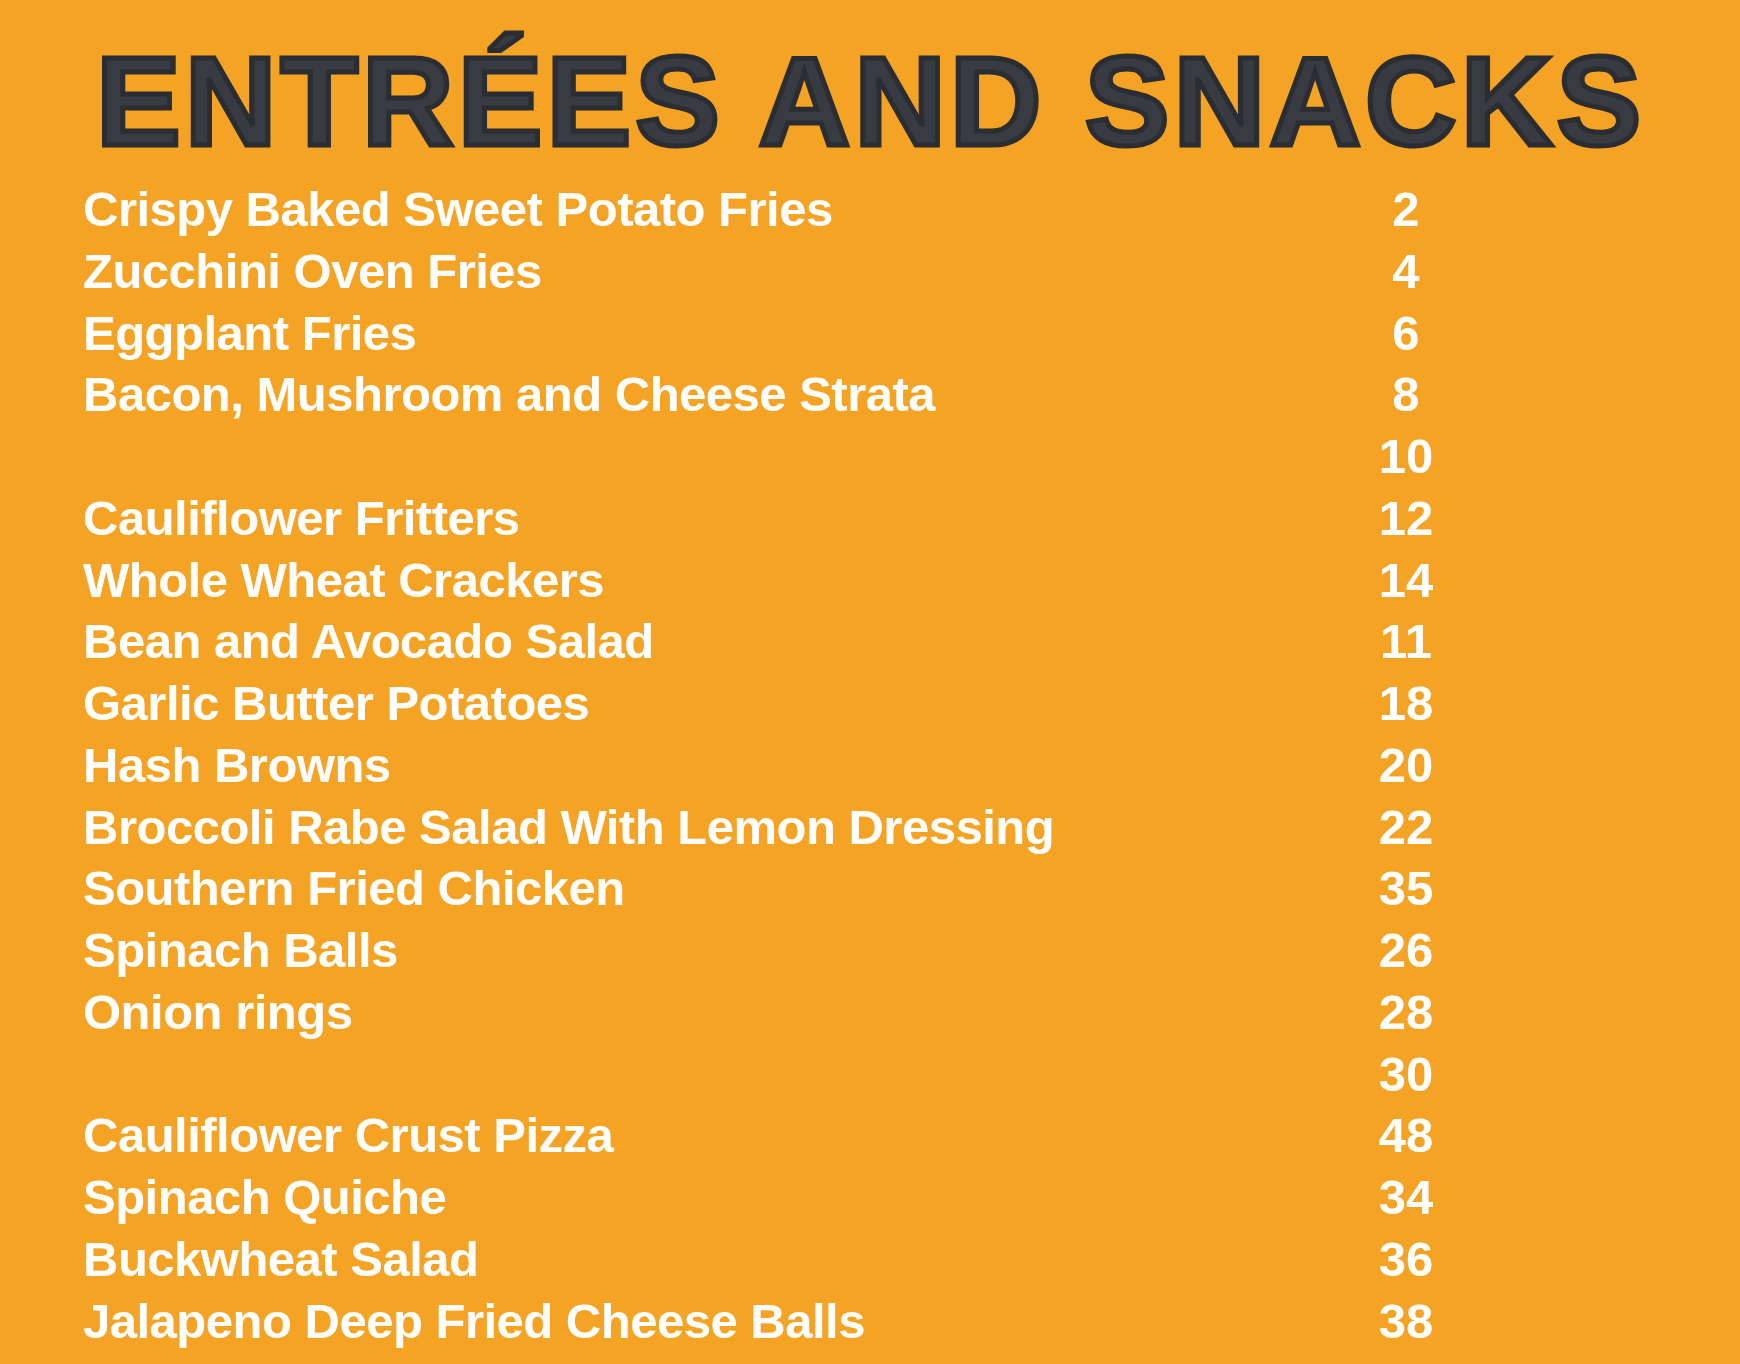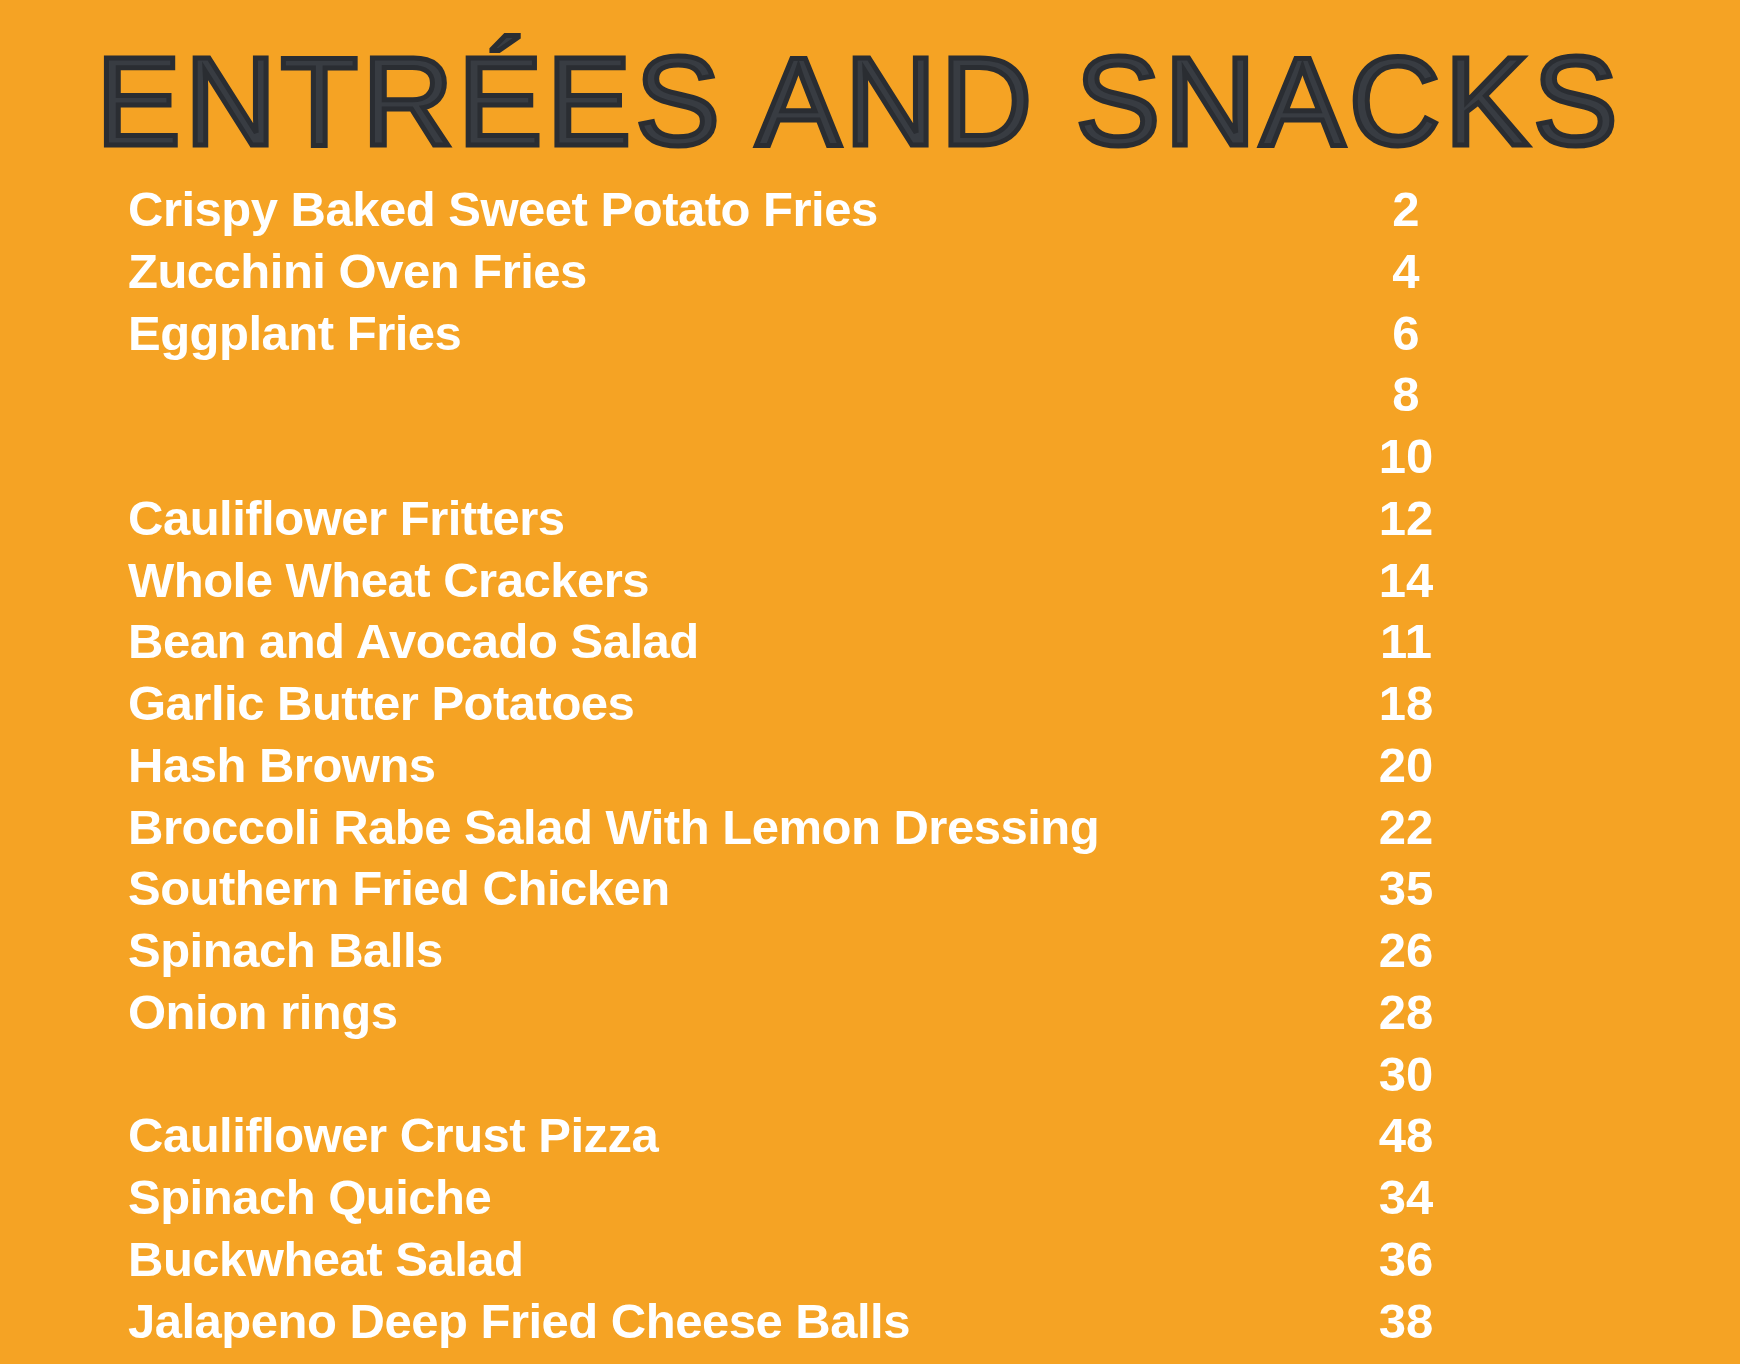--- a/index.html
+++ b/index.html
@@ -18,21 +18,21 @@
     position: absolute;
     inset: 0;
   }
   h1.title {
     position: absolute;
     top: 38px;
     left: 96px;
     margin: 0;
     font-size: 127px;
     line-height: 1;
-    font-weight: normal;
+    font-weight: bold;
     letter-spacing: 4px;
     white-space: nowrap;
     color: var(--title-fill, #383C42);
     -webkit-text-stroke: 5px var(--title-stroke, #2A2D32);
     text-shadow: 0 1px 1px rgba(40,44,49,0.35);
   }
   .toc {
     position: absolute;
     left: 83px;
     top: 179px;
@@ -45,21 +45,20 @@
   .row .name {
     position: absolute;
     left: 0;
     top: 0;
     font-size: 49px;
     line-height: 61.75px;
     font-weight: bold;
     letter-spacing: -0.5px;
     white-space: nowrap;
     color: var(--item-color, #FFFFFF);
-    margin-left: 45px;
   }
   .row .pg {
     position: absolute;
     left: 1263px;
     top: 0;
     width: 120px;
     text-align: center;
     font-size: 49px;
     line-height: 61.75px;
     font-weight: bold;
@@ -83,20 +82,21 @@
         <span class="name">Zucchini Oven Fries</span>
         <span class="pg">4</span>
       </div>
 
       <div class="row">
         <span class="name">Eggplant Fries</span>
         <span class="pg">6</span>
       </div>
 
       <div class="row">
+        <span class="name">Bacon, Mushroom and Cheese Strata</span>
         <span class="pg">8</span>
       </div>
 
       <div class="row">
         <span class="pg">10</span>
       </div>
 
       <div class="row">
         <span class="name">Cauliflower Fritters</span>
         <span class="pg">12</span>

